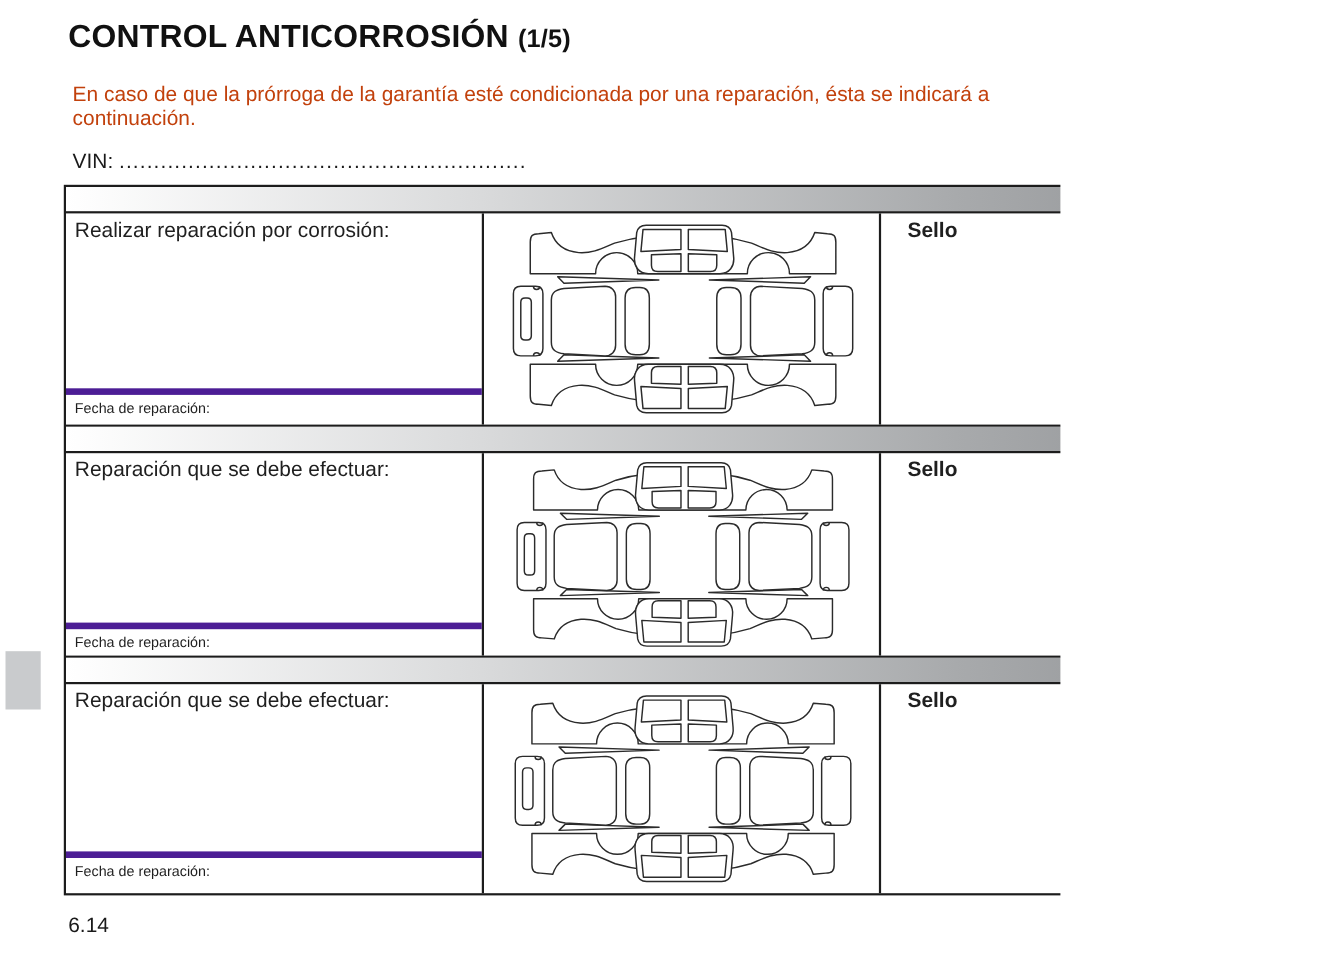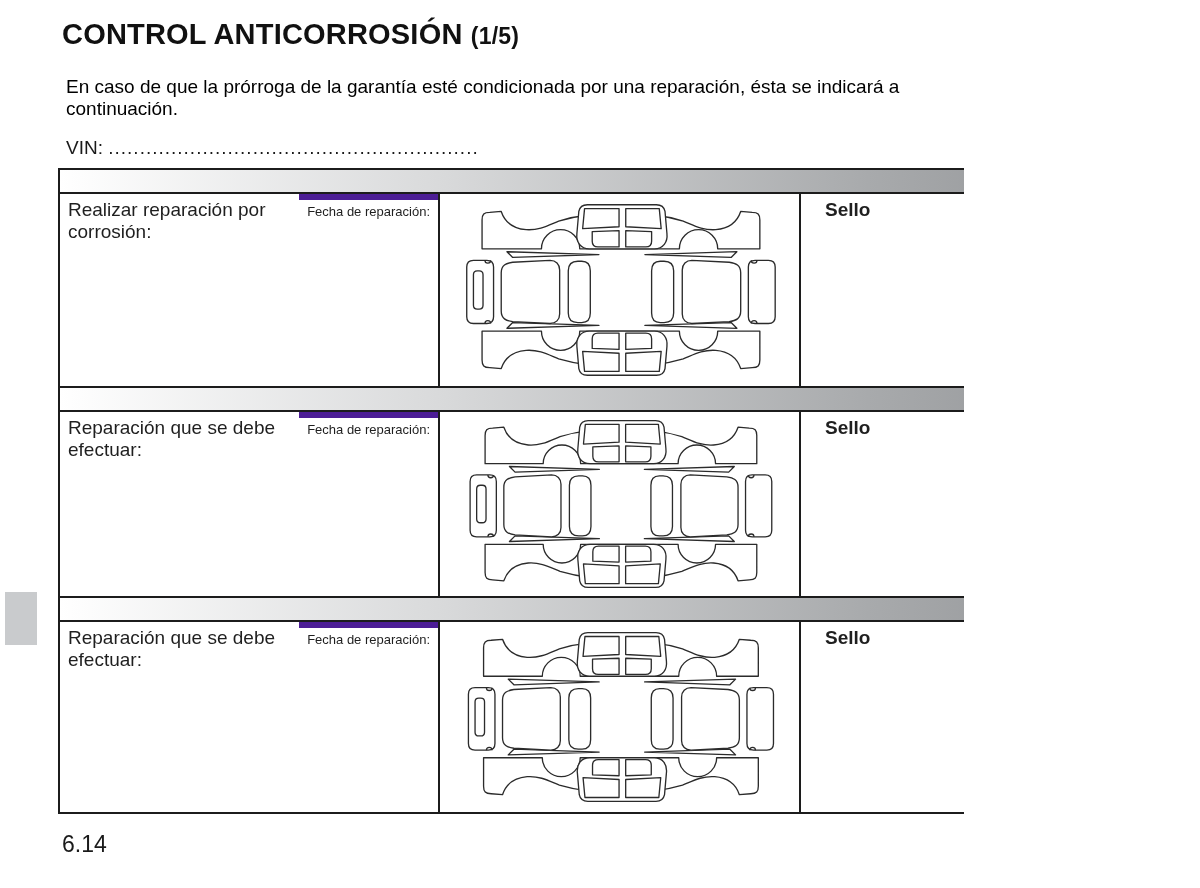--- a/index.html
+++ b/index.html
@@ -13,21 +13,21 @@
     overflow:hidden;
   }
   .title {
     position:absolute; left:62px; top:18px;
     font-size:29px; font-weight:bold; color:#111;
     letter-spacing:0.2px;
   }
   .title .title-suffix { font-size:23px; }
   .intro {
     position:absolute; left:66px; top:76px;
-    font-size:19px; color:#000000;
+    font-size:19px; color:#c2410c;
   }
   .vin-line {
     position:absolute; left:66px; top:137px;
     font-size:19px; color:#1a1a1a;
   }
   .vin-line .vin-label { font-weight:normal; }
   .vin-line .vin-dots { letter-spacing:1px; }
 
   .doc-table {
     position:absolute; left:58px; top:168px; width:1082px;
@@ -38,38 +38,38 @@
     background:linear-gradient(to right, #ffffff 0%, #d9dadb 35%, #a8aaac 75%, #8f9194 100%);
     border-bottom:2px solid #1c1c1c;
   }
   .section-row { display:flex; border-bottom:2px solid #1c1c1c; }
   .section-row.last { border-bottom:none; }
   .row-1 { height:194px; }
   .row-2 { height:186px; }
   .row-3 { height:190px; }
   .col-left {
     width:380px; border-right:2px solid #1c1c1c;
-    display:flex; flex-direction:row;
+    display:flex; flex-direction:column;
   }
   .cell-main { flex:1; padding:5px 8px; font-size:19px; }
   .cell-fecha { border-top:6px solid #4c1d95; padding:4px 8px; font-size:13px; }
   .row-1 .cell-fecha { height:33px; }
   .row-2 .cell-fecha { height:30px; }
   .row-3 .cell-fecha { height:38px; }
   .col-car {
     width:361px; border-right:2px solid #1c1c1c;
     display:flex; align-items:center; justify-content:center;
     overflow:hidden;
   }
   .col-car svg { display:block; }
   .col-sello { flex:1; padding:5px 24px; font-size:19px; font-weight:bold; }
 
   .page-number {
     position:absolute; left:62px; top:831px;
-    font-size:23px; color:#1a1a1a;
+    font-size:19px; color:#1a1a1a;
   }
   .tab-marker {
     position:absolute; left:5px; top:592px;
     width:32px; height:53px; background:#c9cbcd;
   }
   .print-mark {
     position:absolute; left:1017px; top:862px;
     width:13px; height:26px; background:#1a1a1a;
   }
   .svg-defs { position:absolute; width:0; height:0; overflow:hidden; }

